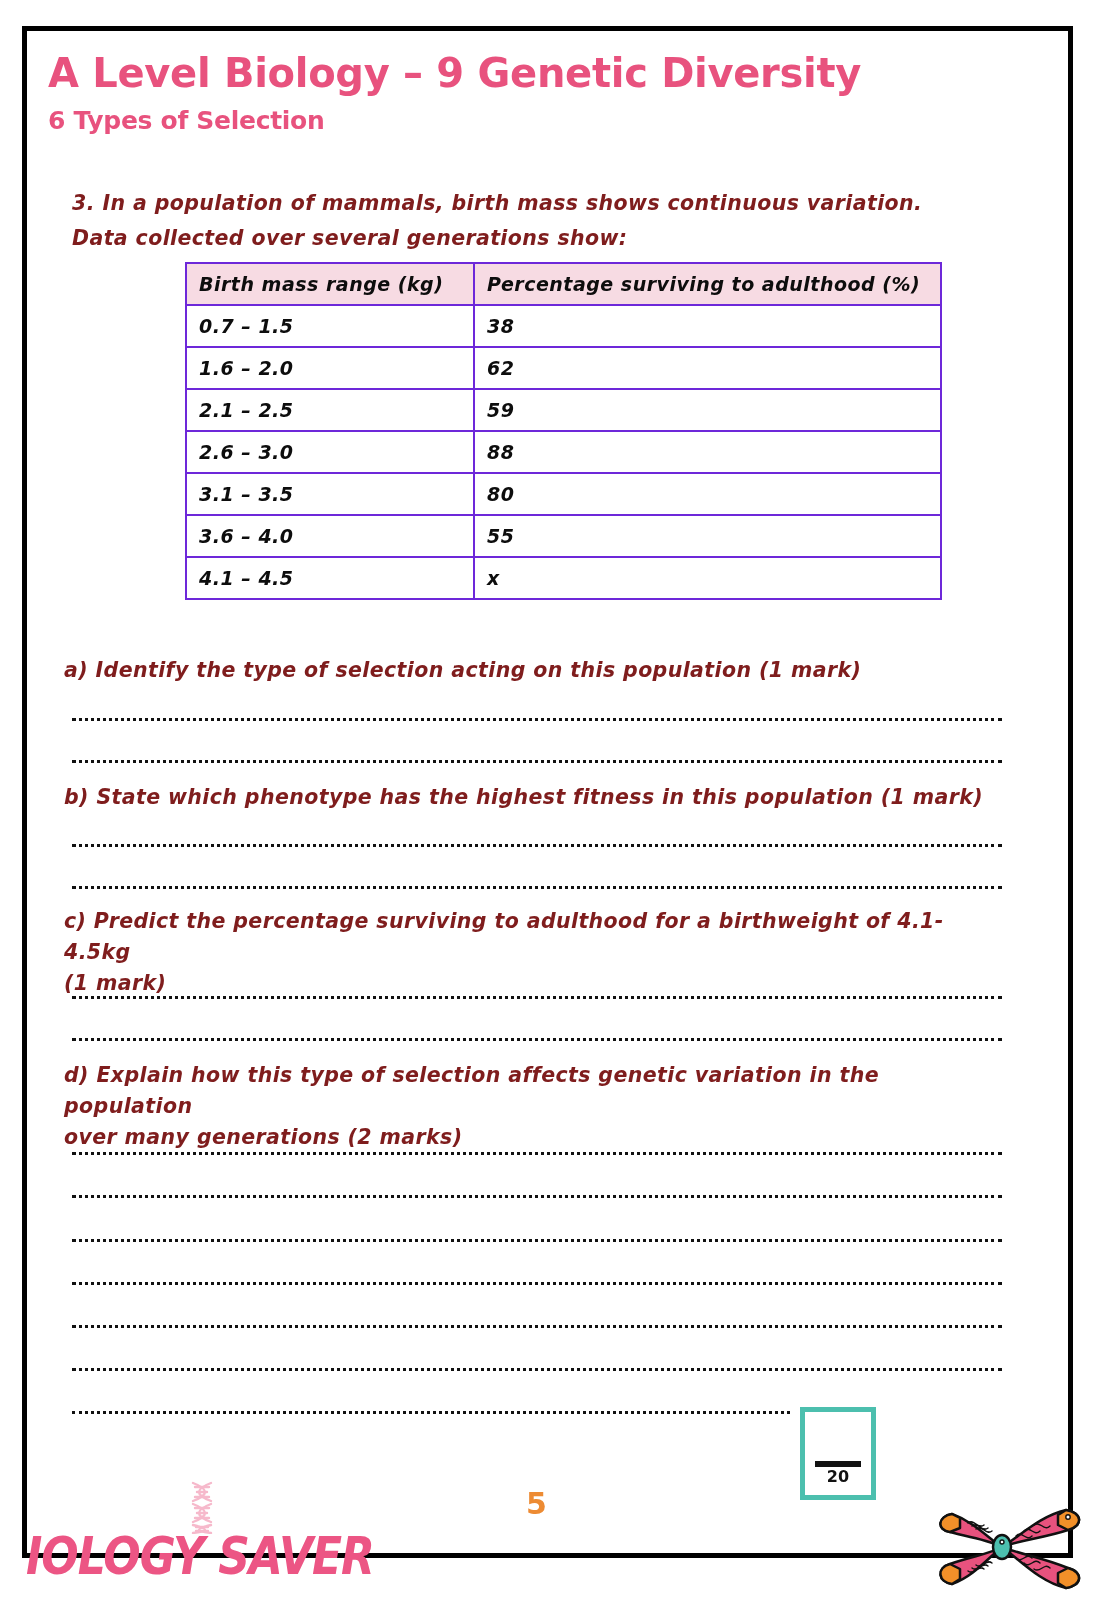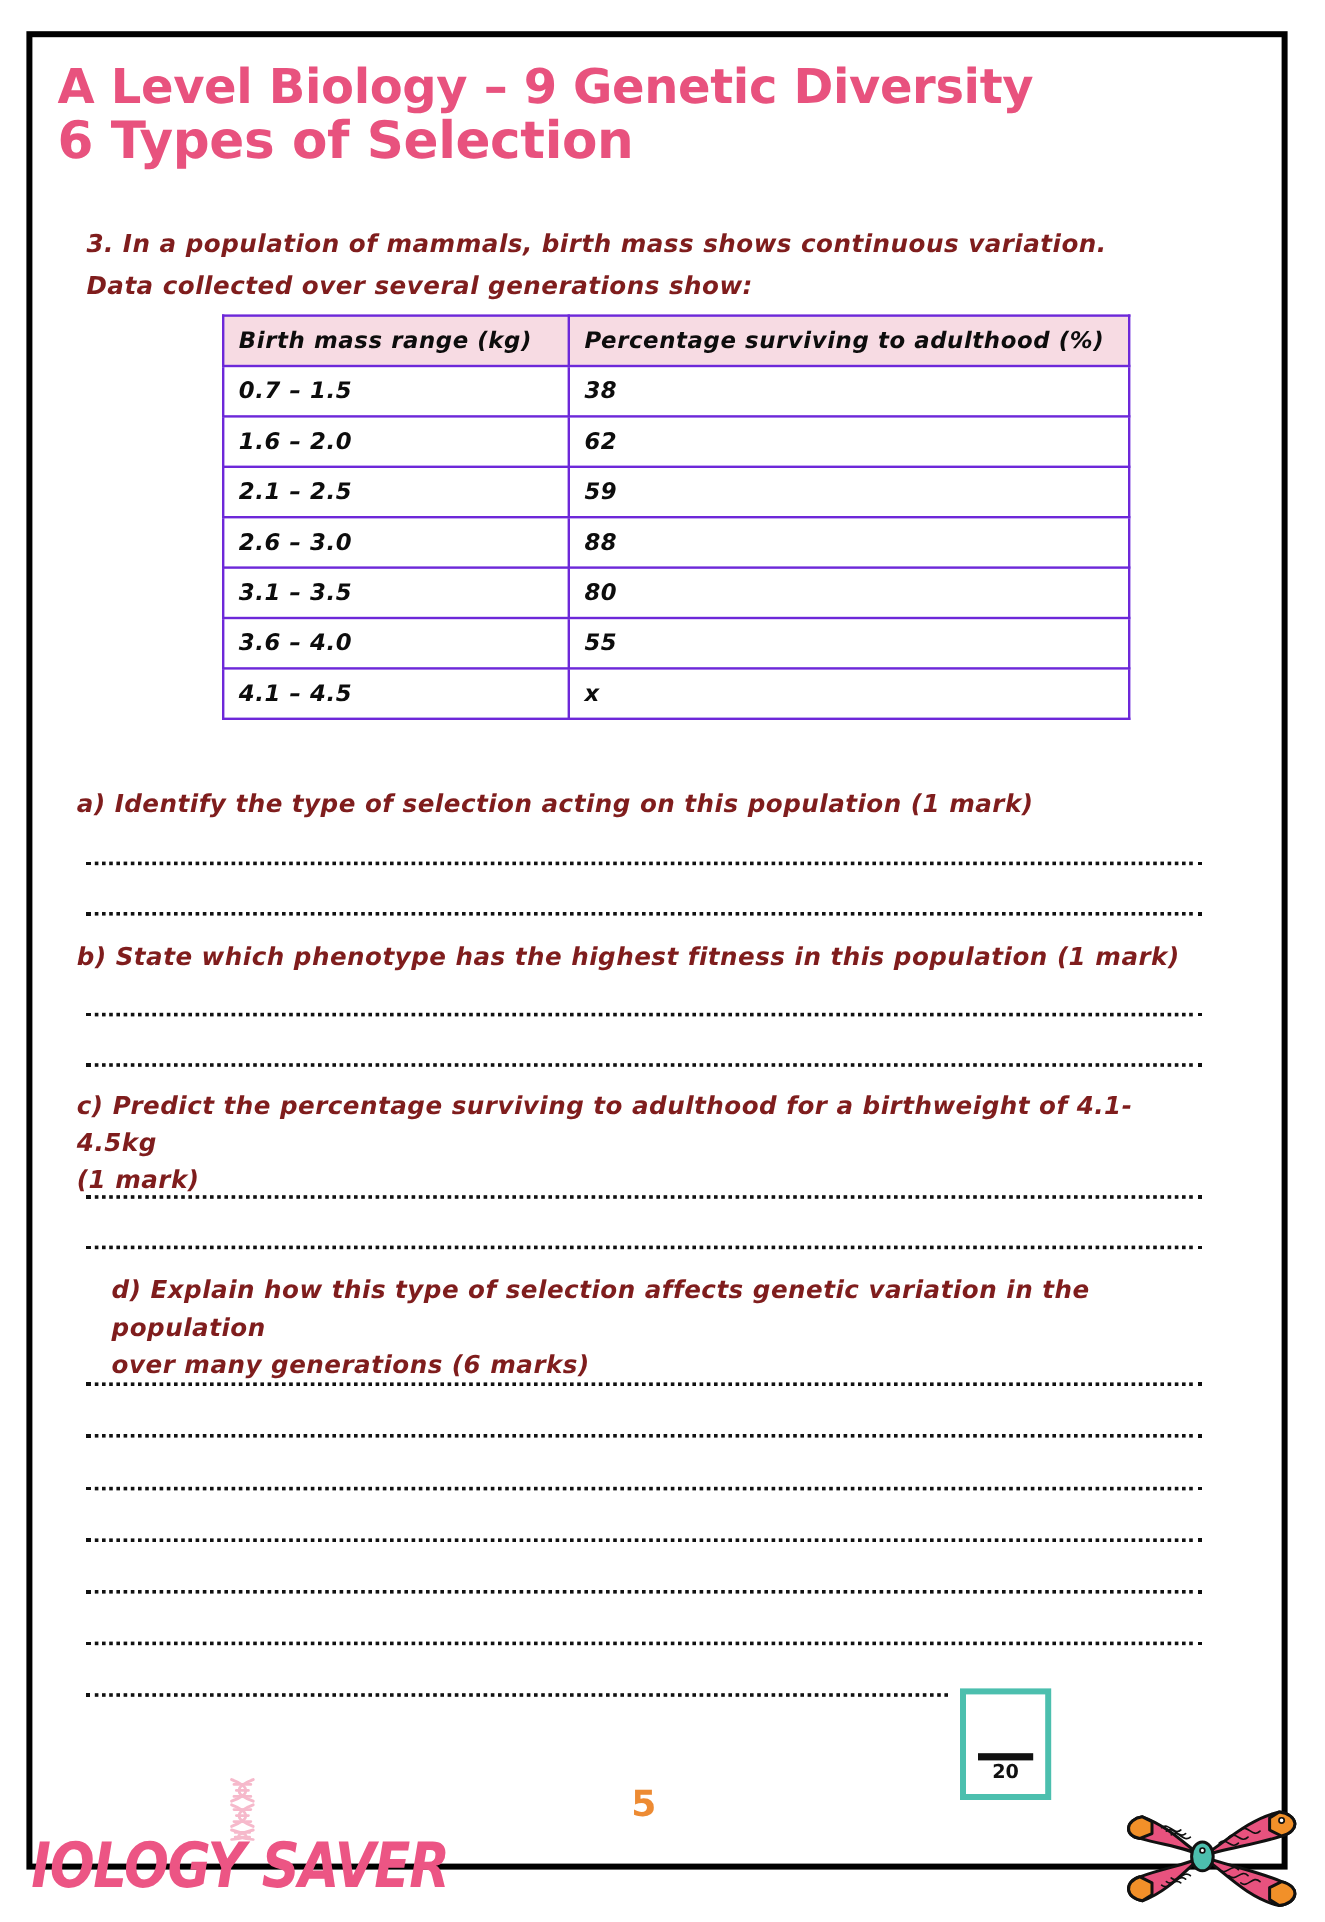--- a/index.html
+++ b/index.html
@@ -37,21 +37,21 @@
   }
   .title-line {
     color: #e8527e;
     font-family: "DejaVu Sans", sans-serif;
     font-weight: 700;
     letter-spacing: -0.3px;
     line-height: 1.06;
     white-space: nowrap;
   }
   #title-main { font-size: 40px; }
-  #title-sub  { font-size: 43px; margin-top: 2px; }
+  #title-sub  { font-size: 25px; margin-top: 14px; }
 
   
   .hand {
     font-family: "DejaVu Sans", sans-serif;
     font-style: italic;
     font-weight: 700;
     color: #7f1d1d;
     font-size: 20.5px;
     letter-spacing: 0.4px;
   }
@@ -255,23 +255,23 @@
 <div class="rule" style="top:844px;  width:930px;"></div>
 <div class="rule" style="top:886px;  width:930px;"></div>
 
 <div class="qtext hand" style="top:906px;">
   <div>c) Predict the percentage surviving to adulthood for a birthweight of 4.1-4.5kg</div>
   <div>(1 mark)</div>
 </div>
 <div class="rule" style="top:996px;  width:930px;"></div>
 <div class="rule" style="top:1038px; width:930px;"></div>
 
-<div class="qtext hand" style="top:1060px;margin-left:29px;">
+<div class="qtext hand" style="top:1060px;">
   <div>d) Explain how this type of selection affects genetic variation in the population</div>
-  <div>over many generations (6 marks)</div>
+  <div>over many generations (2 marks)</div>
 </div>
 <div class="rule" style="top:1152px; width:930px;"></div>
 <div class="rule" style="top:1195px; width:930px;"></div>
 <div class="rule" style="top:1239px; width:930px;"></div>
 <div class="rule" style="top:1282px; width:930px;"></div>
 <div class="rule" style="top:1325px; width:930px;"></div>
 <div class="rule" style="top:1368px; width:930px;"></div>
 <div class="rule" style="top:1411px; width:718px;"></div>
 
 <div id="logo">

